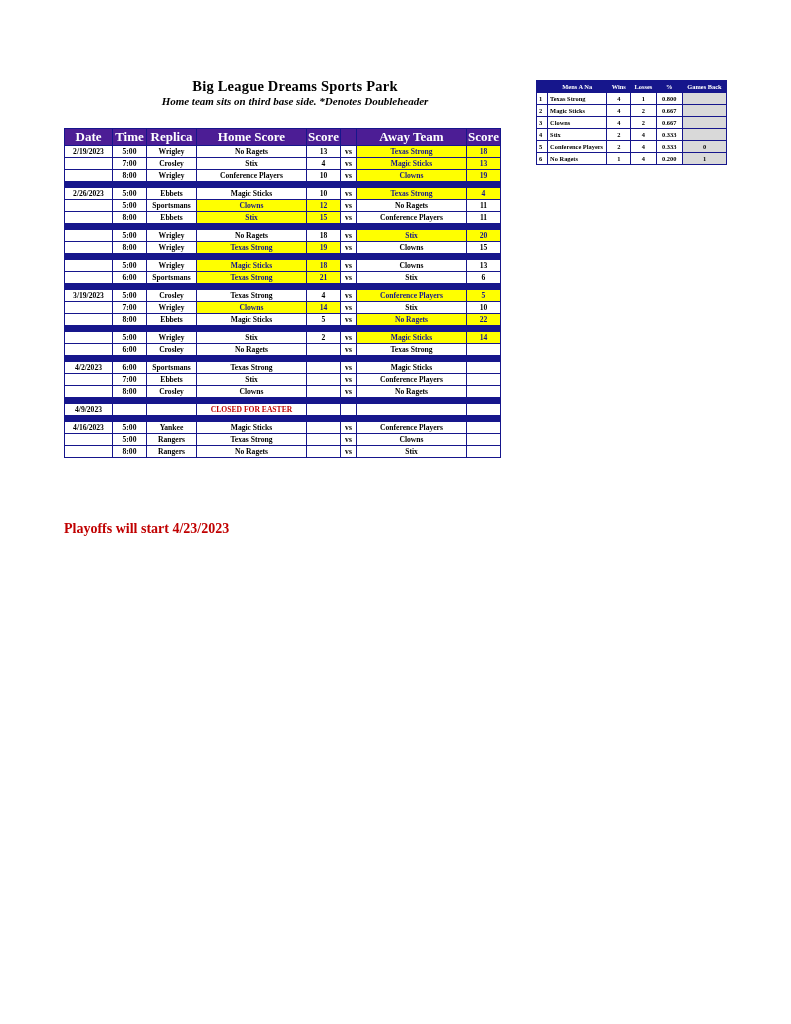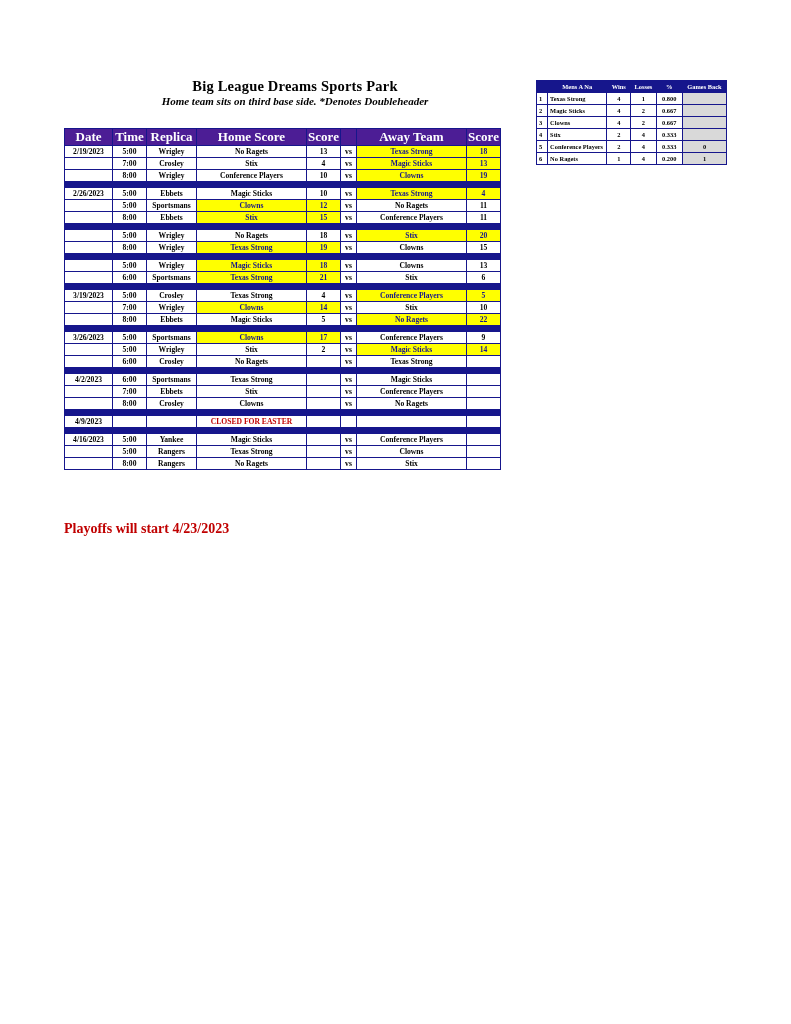--- a/index.html
+++ b/index.html
@@ -217,30 +217,20 @@
           <td>Magic Sticks</td>
           <td>5</td>
           <td class="vs">vs</td>
           <td class="yellow blue-txt">No Ragets</td>
           <td class="yellow blue-txt">22</td>
         </tr>
         <tr class="sep">
           <td colspan="8"></td>
         </tr>
         <tr>
-          <td>3/26/2023</td>
-          <td>5:00</td>
-          <td>Sportsmans</td>
-          <td class="yellow blue-txt">Clowns</td>
-          <td class="yellow blue-txt">17</td>
-          <td class="vs">vs</td>
-          <td>Conference Players</td>
-          <td>9</td>
-        </tr>
-        <tr>
           <td></td>
           <td>5:00</td>
           <td>Wrigley</td>
           <td>Stix</td>
           <td>2</td>
           <td class="vs">vs</td>
           <td class="yellow blue-txt">Magic Sticks</td>
           <td class="yellow blue-txt">14</td>
         </tr>
         <tr>

